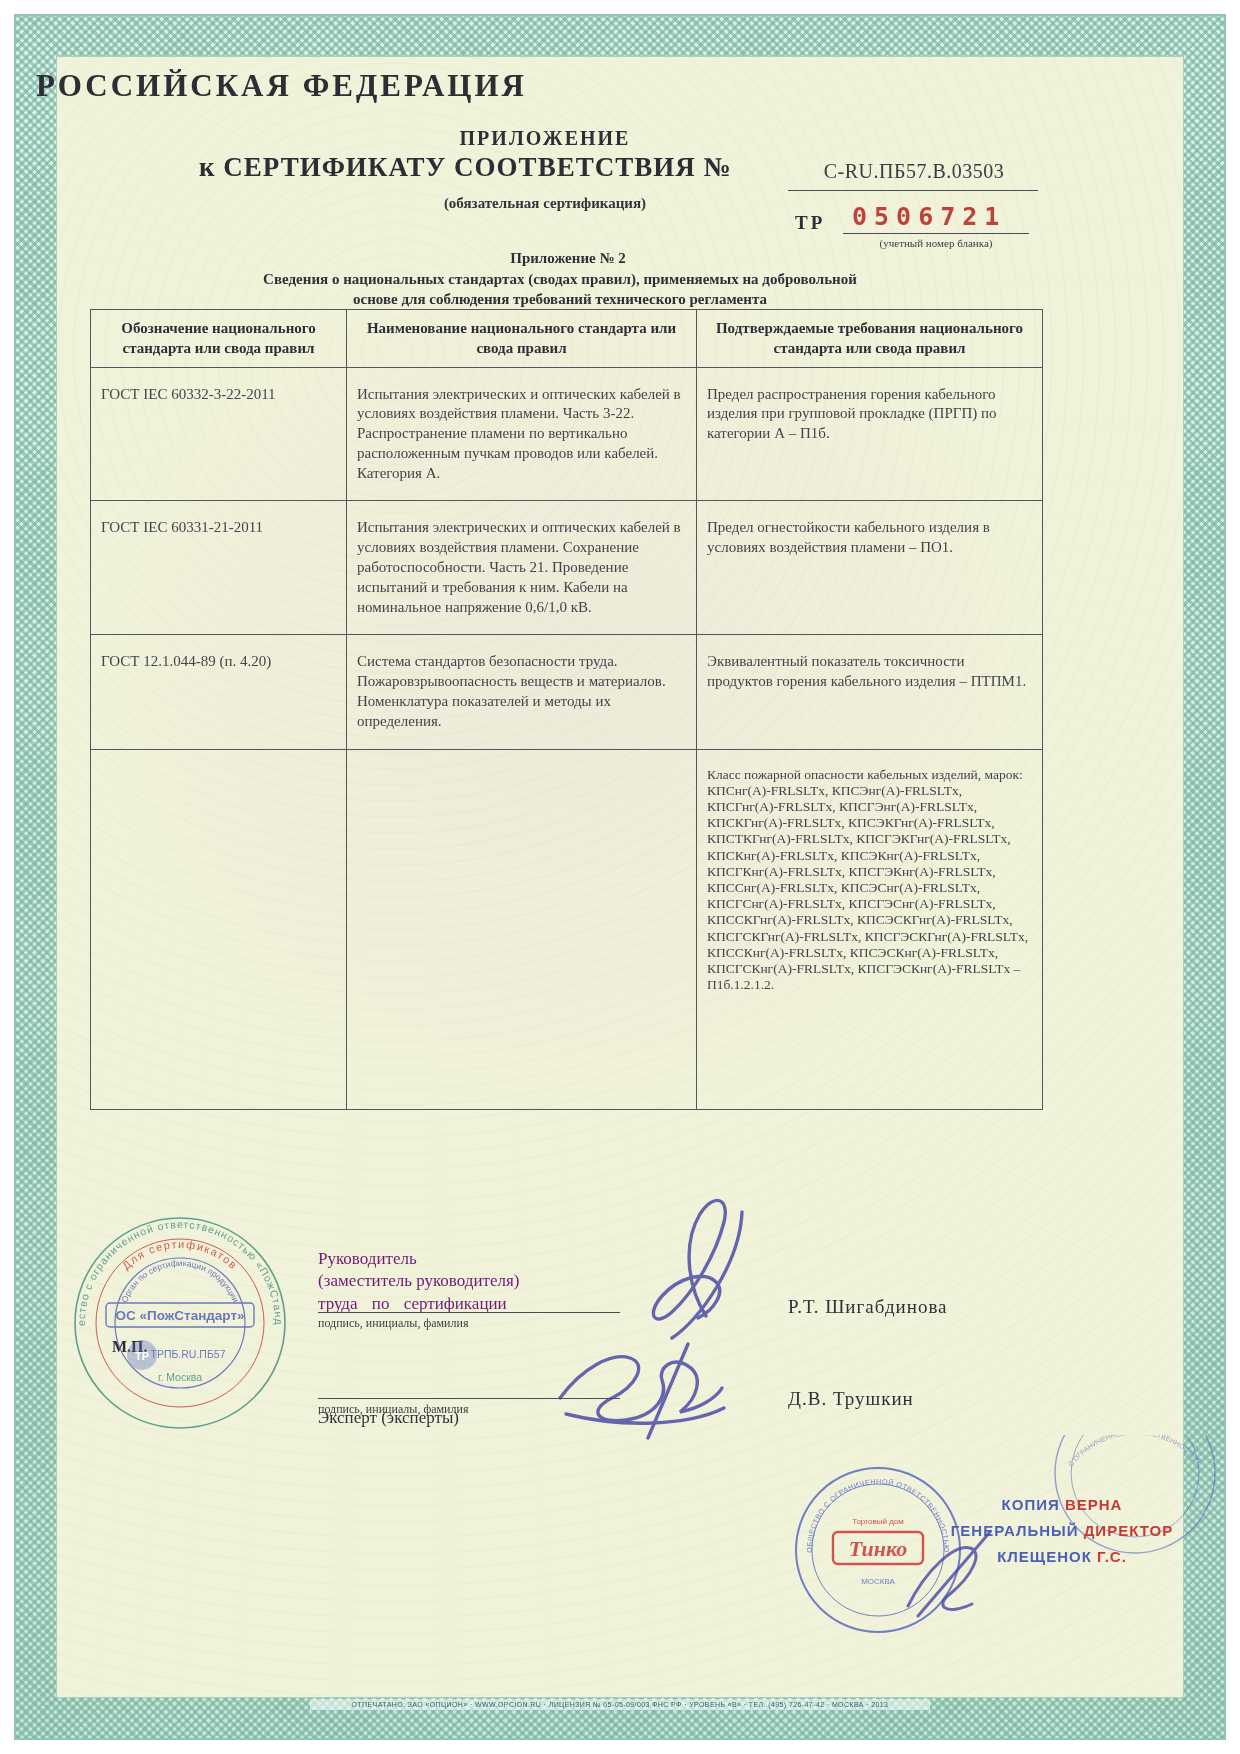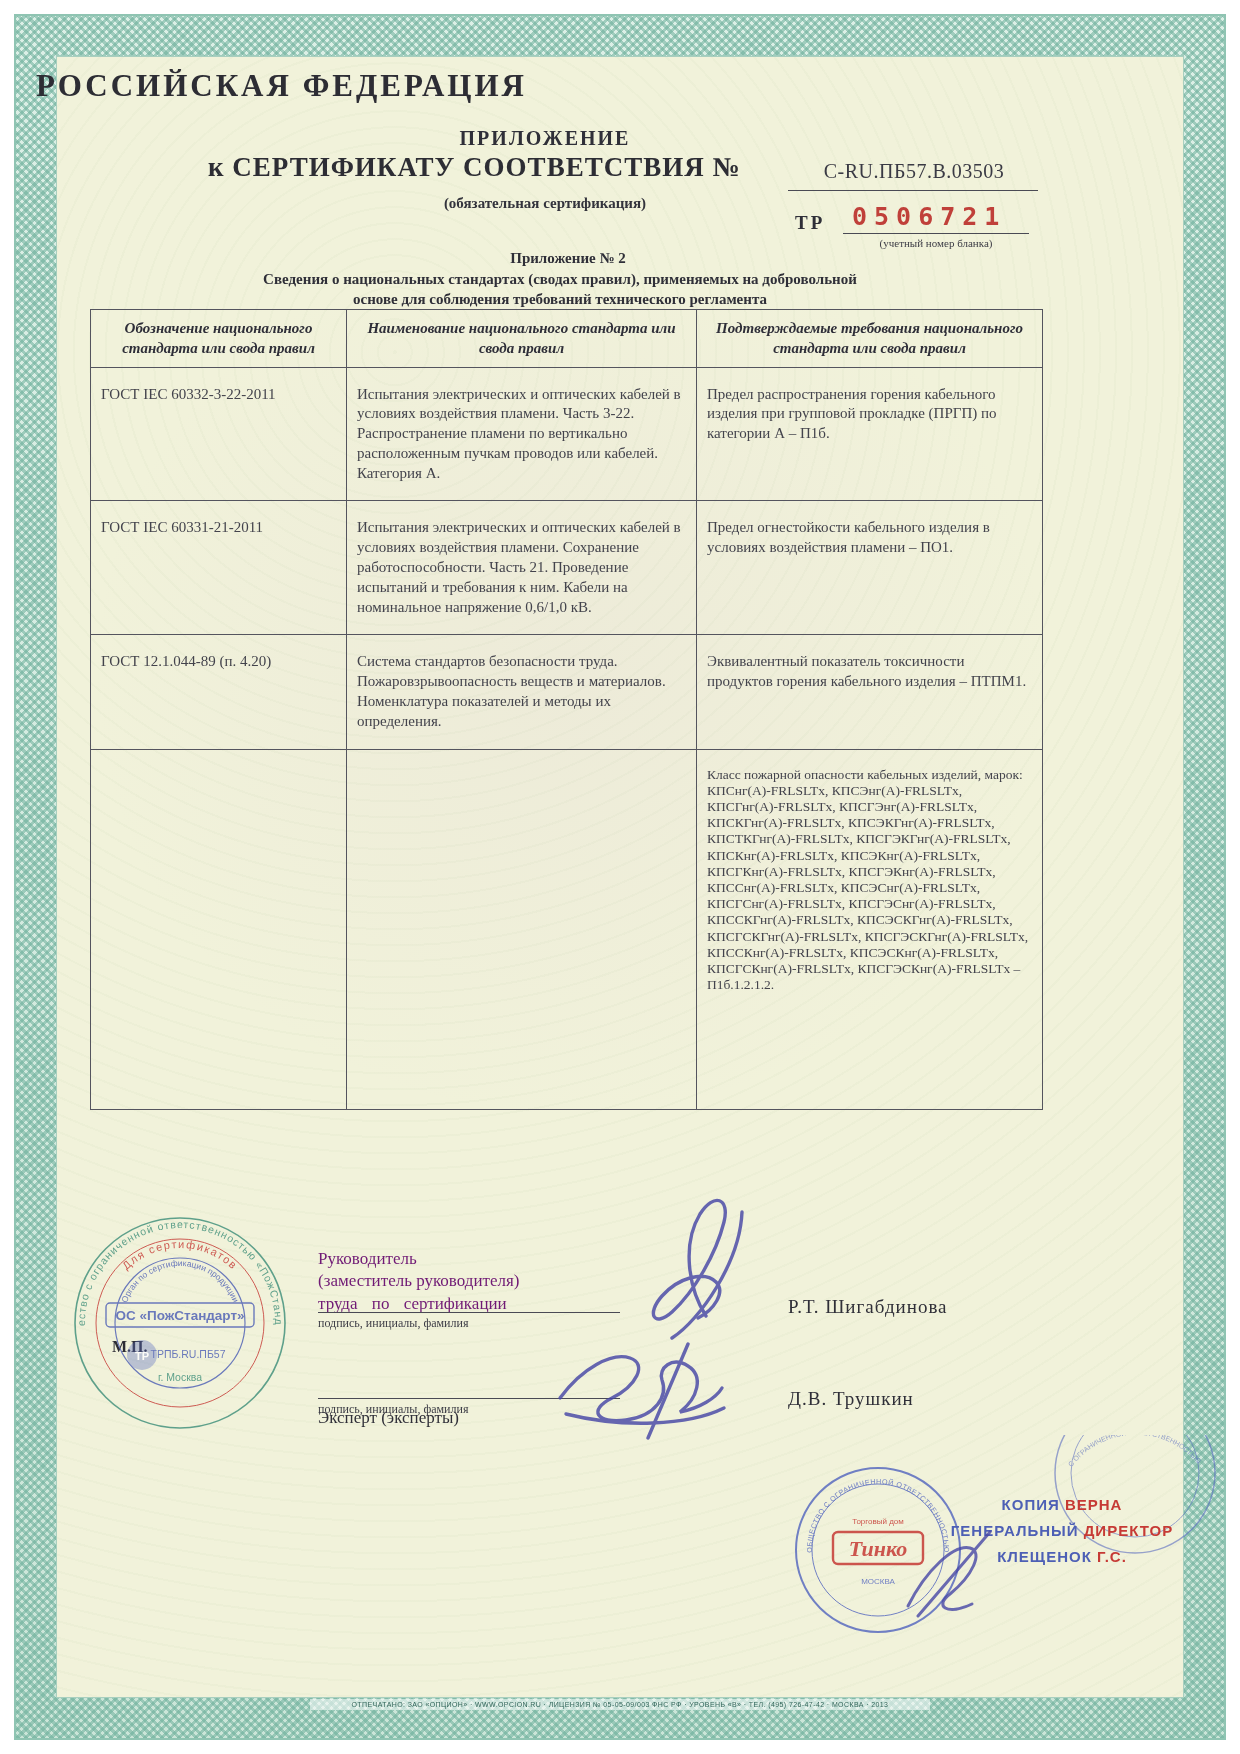--- a/index.html
+++ b/index.html
@@ -32,38 +32,38 @@
   }
   .tint {
     position: absolute; left: 80px; top: 300px; width: 980px; height: 830px;
     background: radial-gradient(ellipse at 50% 45%, rgba(190,150,200,.08), rgba(190,150,200,0) 70%);
     z-index: 2; pointer-events: none;
   }
 
   
   .country   { position:absolute; top:68px;  left:0; right:150px; text-align:left; font-size:31px; font-weight:bold; letter-spacing:3px; color:#2d2d34; z-index:3;margin-left:36px; }
   .appendix  { position:absolute; top:127px; left:0; right:150px; text-align:center; font-size:20px; font-weight:bold; letter-spacing:2px; color:#2f2f38; z-index:3; }
-  .certline  { position:absolute; top:152px; left:208px; font-size:27px; font-weight:bold; letter-spacing:1px; color:#2d2d34; z-index:3; }
+  .certline  { position:absolute; top:152px; left:199px; font-size:27px; font-weight:bold; letter-spacing:1px; color:#2d2d34; z-index:3; }
   .certno    { position:absolute; top:160px; left:792px; width:244px; text-align:center; font-size:20px; color:#3a3a44; letter-spacing:.5px; z-index:3; }
   .certline-ul { position:absolute; top:190px; left:788px; width:250px; border-bottom:1.6px solid #4a4a54; z-index:3; }
   .mandatory { position:absolute; top:195px; left:0; right:150px; text-align:center; font-size:15px; font-weight:bold; color:#33333c; z-index:3; }
   .tr-label  { position:absolute; top:212px; left:795px; font-size:19px; font-weight:bold; letter-spacing:3px; color:#2f2f38; z-index:3; }
   .blank-no  { position:absolute; top:202px; left:852px; font-family:"DejaVu Sans Mono", monospace; font-size:25px; font-weight:bold; letter-spacing:7px; color:#c0403a; z-index:3; }
   .blank-ul  { position:absolute; top:233px; left:843px; width:186px; border-bottom:1.4px solid #4a4a54; z-index:3; }
   .blank-cap { position:absolute; top:237px; left:843px; width:186px; text-align:center; font-size:11px; color:#3d3d46; z-index:3; }
 
   .app-no  { position:absolute; top:250px; left:16px; right:120px; text-align:center; font-size:15px; font-weight:bold; color:#2f2f38; z-index:3; }
   .intro1  { position:absolute; top:271px; left:0; right:120px; text-align:center; font-size:15px; font-weight:bold; color:#2f2f38; z-index:3; }
   .intro2  { position:absolute; top:291px; left:0; right:120px; text-align:center; font-size:15px; font-weight:bold; color:#2f2f38; z-index:3; }
 
   
   .std-wrap { position:absolute; top:309px; left:90px; z-index:3; }
   table.std { border-collapse:collapse; width:952px; table-layout:fixed; color:#43434c; }
   .std th, .std td { border:1.6px solid #54545e; padding:17px 10px; vertical-align:top; font-size:15px; line-height:1.32; }
-  .std th { text-align:center; vertical-align:middle; font-weight:bold; color:#2e2e38; padding:8px 14px; line-height:1.35;font-style:italic; }
+  .std th { text-align:center; vertical-align:middle; font-weight:bold; color:#2e2e38; padding:8px 14px; line-height:1.35; }
   .std col.c1 { width:256px; } .std col.c2 { width:350px; } .std col.c3 { width:346px; }
   .std tr.r1 td { height:100px; } .std tr.r2 td { height:122px; } .std tr.r3 td { height:90px; }
   .std tr.r4 td { height:64px; }  .std tr.r5 td { height:360px; }
   .std td.small { font-size:13.5px; line-height:1.2;margin-left:41px; }
 
   
   .role      { position:absolute; top:1248px; left:318px; width:280px; font-size:17px; line-height:1.32; color:#701a75; z-index:3; }
   .role .just{ word-spacing:10px; }
   .ul1       { position:absolute; top:1312px; left:318px; width:302px; border-bottom:1.3px solid #4a4a54; z-index:3; }
   .cap1      { position:absolute; top:1316px; left:318px; width:302px; font-size:12px; color:#3d3d46; z-index:3; }

